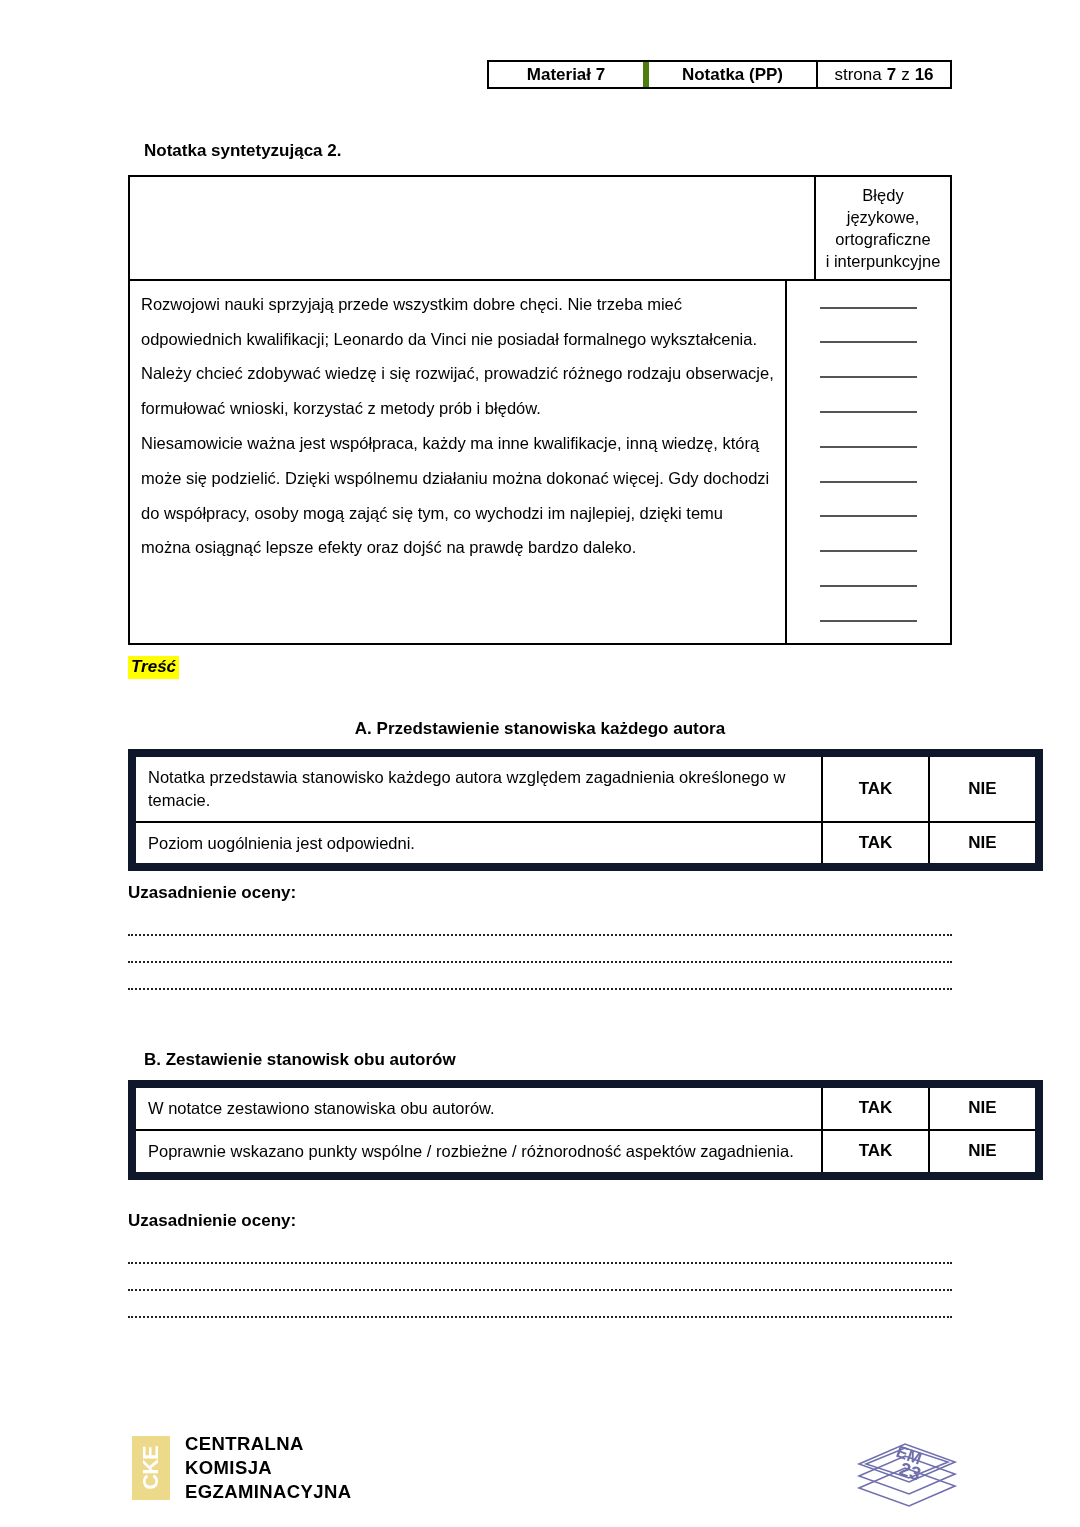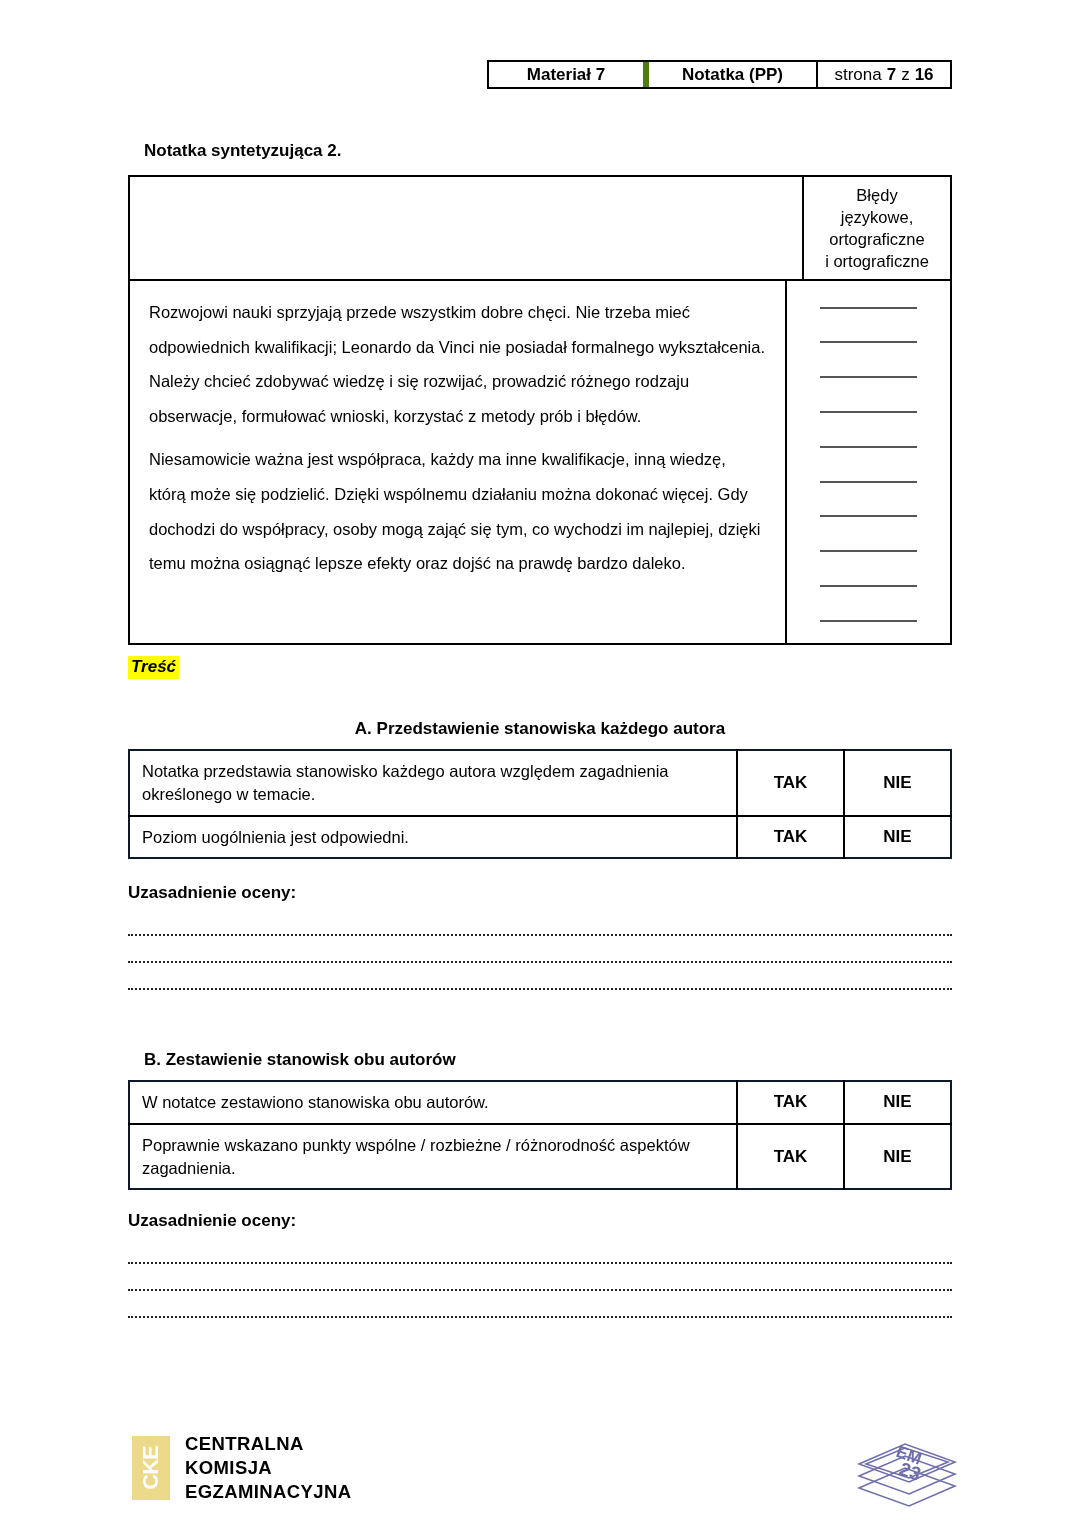--- a/index.html
+++ b/index.html
@@ -65,38 +65,38 @@
   }
   .note-head {
     display: flex;
     border-bottom: 2px solid #000;
   }
   .note-head .left-head {
     flex: 1;
     border-right: 2px solid #000;
   }
   .note-head .right-head {
-    width: 146px;
+    width: 134px;
     box-sizing: border-box;
     padding: 8px 4px 6px 4px;
     text-align: center;
     font-size: 16.5px;
     line-height: 1.33;
   }
   .note-body {
     display: flex;
   }
   .note-body .left-body {
     flex: 1;
     border-right: 2px solid #000;
     padding: 6px 10px 8px 11px;
     box-sizing: border-box;
   }
   .note-body .left-body p {
-    margin: 8px;
+    margin: 0;
     font-size: 16.5px;
     line-height: 34.8px;
   }
   .note-body .right-body {
     width: 163px;
     box-sizing: border-box;
     padding: 6px 0 8px 0;
     display: flex;
     flex-direction: column;
   }
@@ -118,22 +118,22 @@
     display: inline-block;
     background: #ffff00;
     font-weight: bold;
     font-style: italic;
     font-size: 17px;
     padding: 1px 3px 2px 3px;
   }
 
   
   .yn-table {
-    width: 824px;
-    border: 2px solid #0f172a;
+    width: 915px;
+    border: 8px solid #0f172a;
     box-sizing: border-box;
     border-collapse: collapse;
   }
   .yn-table tr + tr { border-top: 2px solid #000; }
   .yn-table td {
     border: 0;
     vertical-align: middle;
   }
   .yn-table td.stmt {
     padding: 9px 10px 9px 12px;
@@ -225,21 +225,21 @@
 </div>
 
 <div class="content" style="top:175px;">
   <div class="note-table">
     <div class="note-head">
       <div class="left-head"></div>
       <div class="right-head">
         <div>Błędy</div>
         <div>językowe,</div>
         <div>ortograficzne</div>
-        <div>i ortograficzne</div>
+        <div>i interpunkcyjne</div>
       </div>
     </div>
     <div class="note-body">
       <div class="left-body">
         <p>Rozwojowi nauki sprzyjają przede wszystkim dobre chęci. Nie trzeba mieć odpowiednich kwalifikacji; Leonardo da Vinci nie posiadał formalnego wykształcenia. Należy chcieć zdobywać wiedzę i się rozwijać, prowadzić różnego rodzaju obserwacje, formułować wnioski, korzystać z metody prób i błędów.</p>
         <p>Niesamowicie ważna jest współpraca, każdy ma inne kwalifikacje, inną wiedzę, którą może się podzielić. Dzięki wspólnemu działaniu można dokonać więcej. Gdy dochodzi do współpracy, osoby mogą zająć się tym, co wychodzi im najlepiej, dzięki temu można osiągnąć lepsze efekty oraz dojść na prawdę bardzo daleko.</p>
       </div>
       <div class="right-body">
         <div class="blank-line">
             <span></span>

